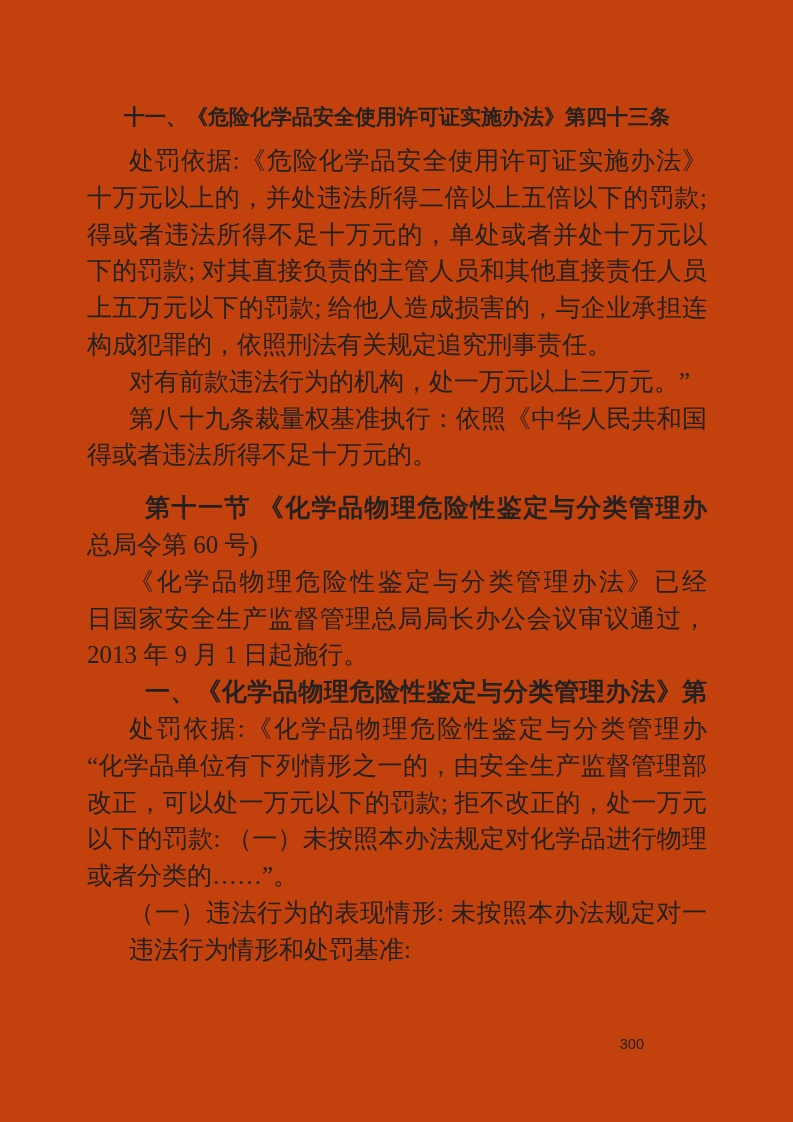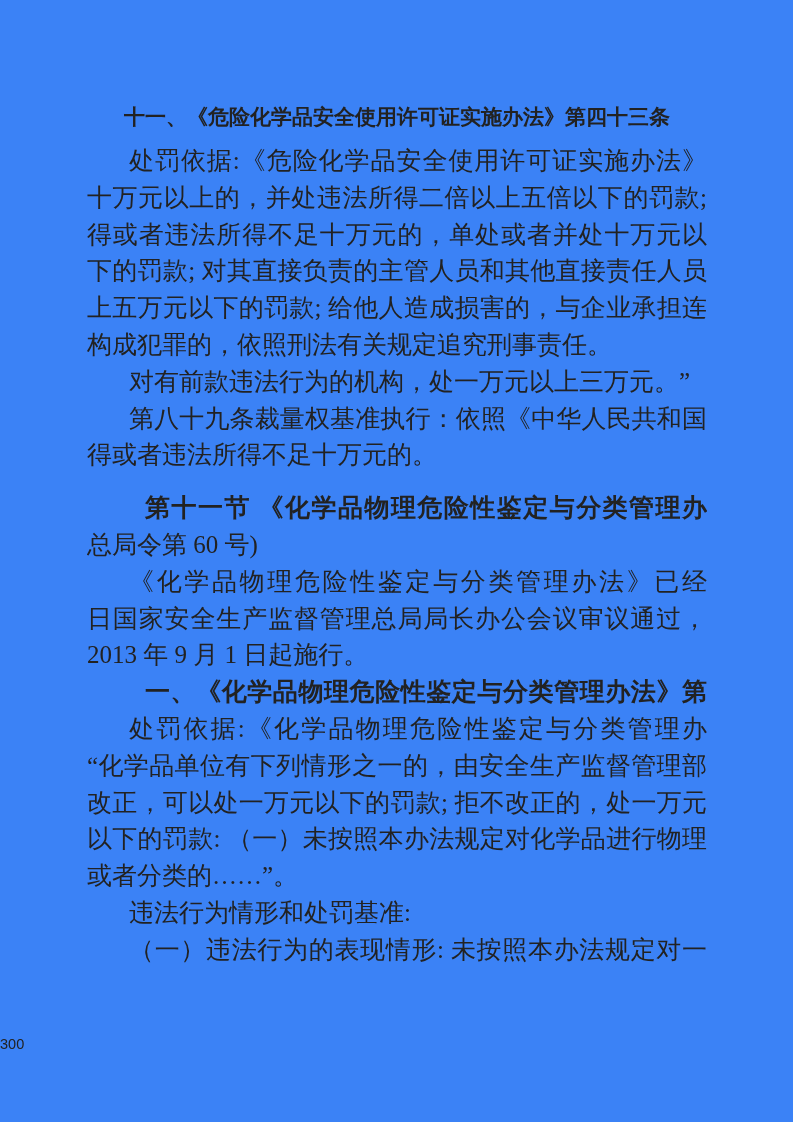--- a/index.html
+++ b/index.html
@@ -1,19 +1,19 @@
 <!DOCTYPE html>
 <html><head>
 <meta charset="utf-8">
 <style>
   html,body { margin:0; padding:0; background:#ffffff; }
   .page {
     position:relative;
     width:793px; height:1122px;
-    background:#3b82f6;
+    background:#c2410c;
     font-family:"Liberation Serif","DejaVu Serif",serif;
     color:#222222;
     overflow:hidden;
   }
   .content {
     position:absolute;
     left:87px; top:99px;
     width:620px;
   }
   .doc-title {
@@ -39,21 +39,21 @@
   .hind { text-indent:58px; }
   .bold-heading, .bold-part {
     font-weight:bold;
     font-family:Liberation Serif, serif;
   }
   .spacer { height:16px; }
   .page-number {
     position:absolute;
     top:1036px; left:0;
     width:644px;
-    text-align:left;
+    text-align:right;
     font-size:14.5px;
     font-family:"Liberation Sans","DejaVu Sans",sans-serif;
     color:#222222;
   }
 </style>
 </head>
 <body>
 
 <div class="page">
   <div class="content">
@@ -79,19 +79,19 @@
     <div class="line j">日国家安全生产监督管理总局局长办公会议审议通过，现予公布，自</div>
     <div class="line">2013 年 9 月 1 日起施行。</div>
 
     <div class="line hind j bold-heading">一、《化学品物理危险性鉴定与分类管理办法》第十九条第（一）项</div>
 
     <div class="line ind j">处罚依据:《化学品物理危险性鉴定与分类管理办法》第十九条:</div>
     <div class="line j">“化学品单位有下列情形之一的，由安全生产监督管理部门责令限期</div>
     <div class="line j">改正，可以处一万元以下的罚款; 拒不改正的，处一万元以上三万元</div>
     <div class="line j">以下的罚款: （一）未按照本办法规定对化学品进行物理危险性鉴定</div>
     <div class="line">或者分类的……”。</div>
+    <div class="line ind j">（一）违法行为的表现情形: 未按照本办法规定对一种化学品进</div>
     <div class="line ind">违法行为情形和处罚基准:</div>
-    <div class="line ind j">（一）违法行为的表现情形: 未按照本办法规定对一种化学品进</div>
 
   </div>
 
   <div class="page-number">300</div>
 </div>
 
 </body></html>

